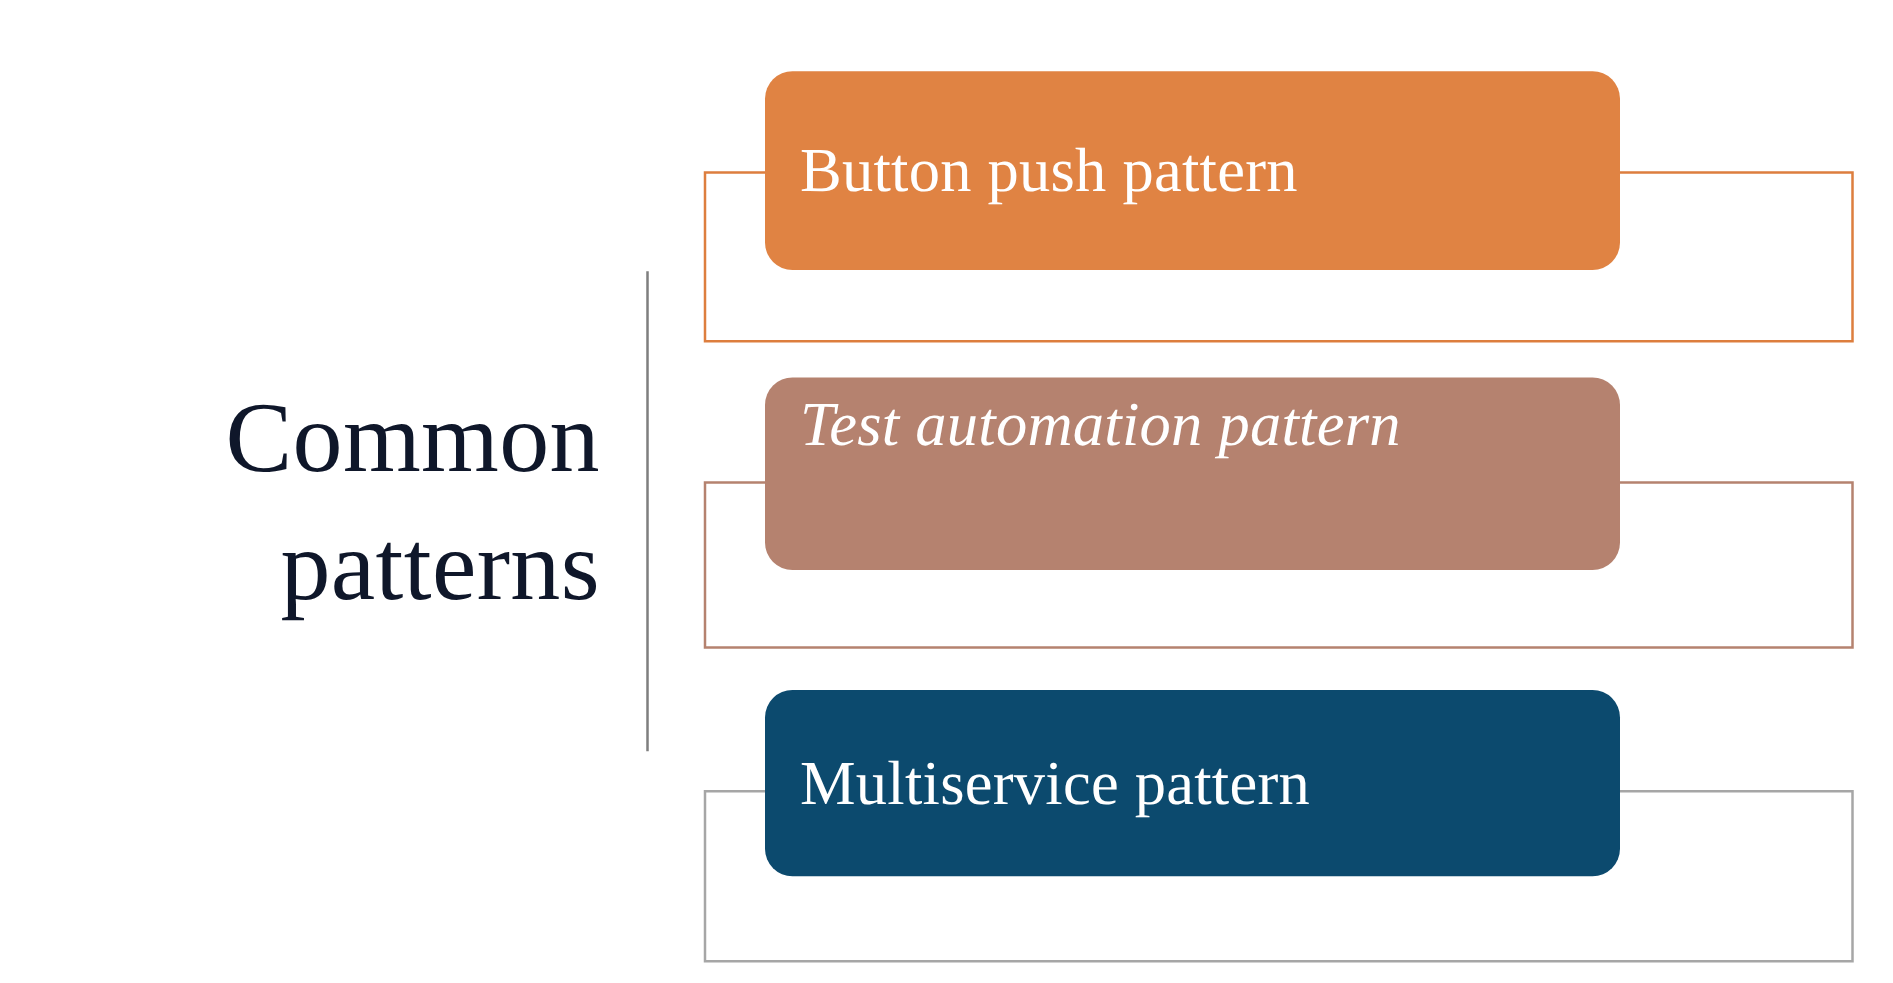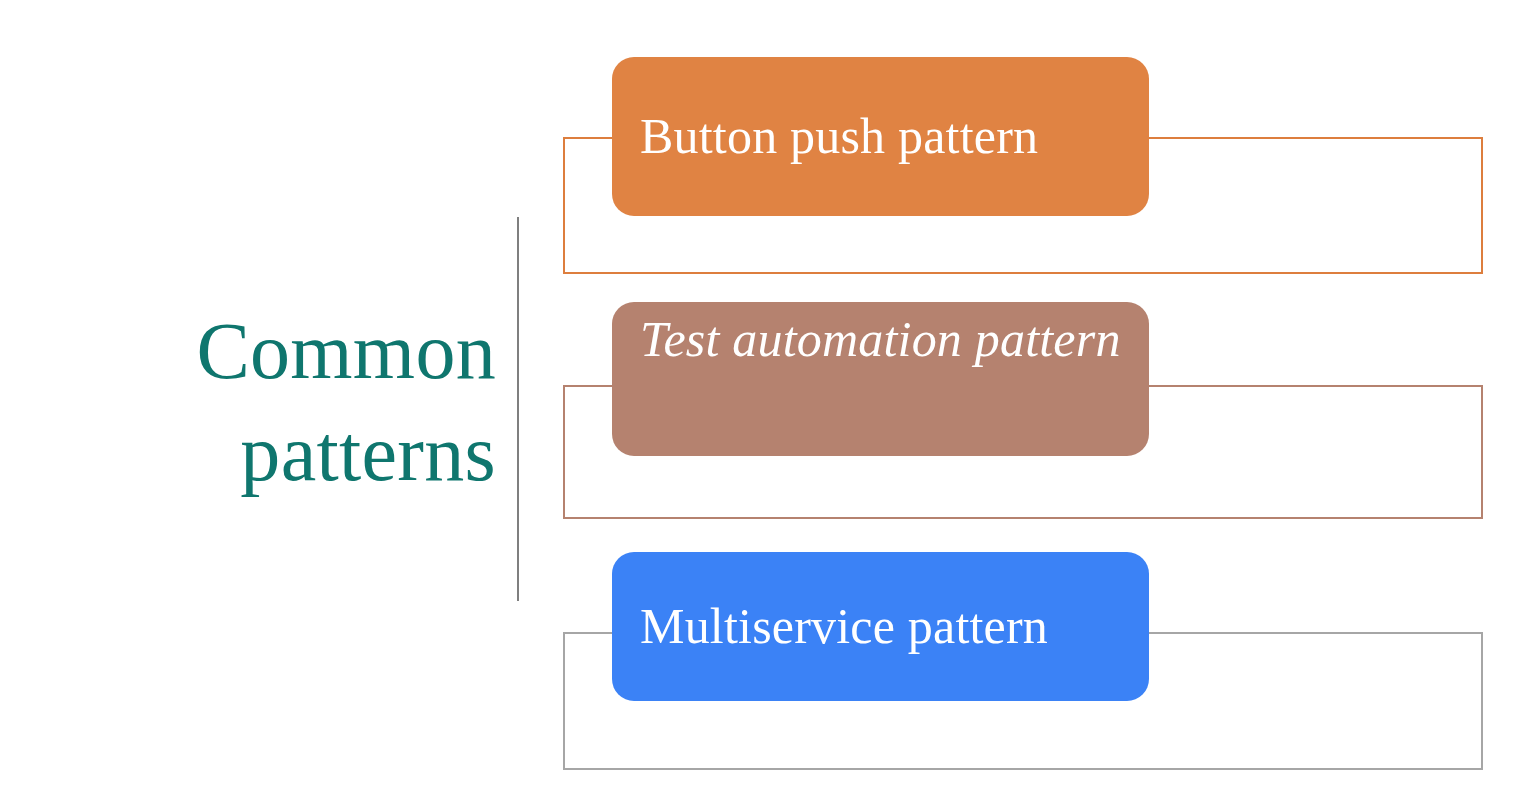--- a/index.html
+++ b/index.html
@@ -15,25 +15,25 @@
     position: relative;
     width: 1514px;
     height: 786px;
     background: #ffffff;
     overflow: hidden;
   }
 
   
   #title-block {
     position: absolute;
-    left: 16px;
+    left: 0px;
     top: 300px;
     width: 480px;
     text-align: right;
-    color: #0f766e;
+    color: #0f172a;
     font-size: 80px;
     line-height: 1.28;
     letter-spacing: 0.3px;
     white-space: pre-line;
   }
 
   
   #title-divider {
     position: absolute;
     left: 517px;
@@ -58,21 +58,21 @@
     box-sizing: border-box;
     border-style: solid;
     border-width: 2px;
     background: transparent;
   }
 
   
   .row-chip {
     position: absolute;
     left: 612px;
-    width: 537px;
+    width: 684px;
     box-sizing: border-box;
     border-radius: 22px;
     display: flex;
     align-items: center;
   }
 
   .row-chip-label {
     display: block;
     color: #ffffff;
     font-size: 50px;
@@ -113,21 +113,21 @@
 
   
   #row-3 .row-outline {
     top: 632px;
     height: 138px;
     border-color: #a6a6a6;
   }
   #row-3 .row-chip {
     top: 552px;
     height: 149px;
-    background: #3b82f6;
+    background: #0c4a6e;
   }
 </style>
 </head>
 <body>
 
 <div id="slide">
 
   <div id="title-block">Common
 patterns</div>
 

